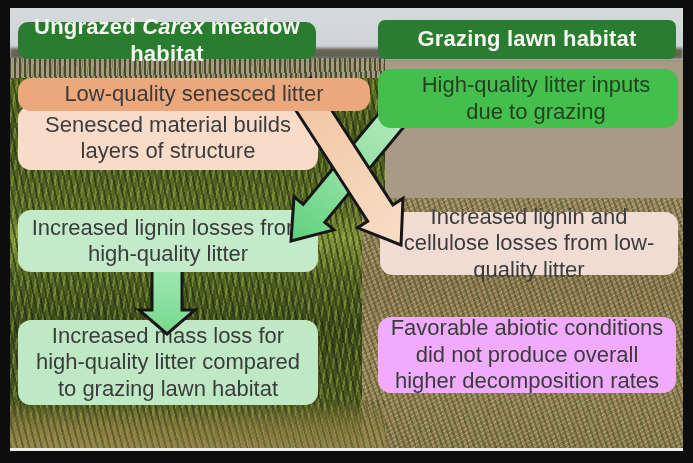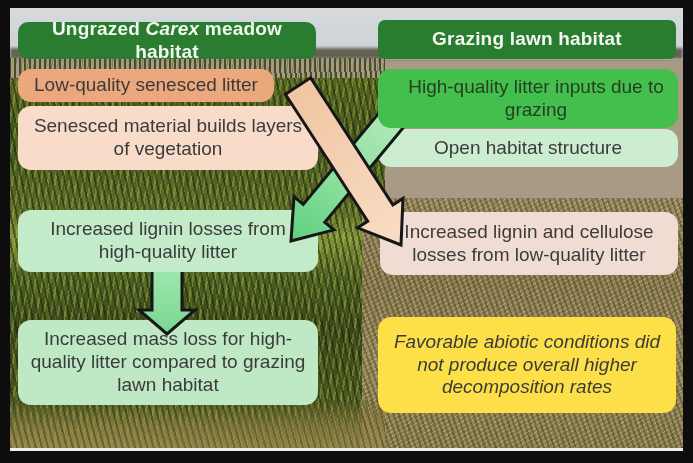--- a/index.html
+++ b/index.html
@@ -32,34 +32,34 @@
   .dry-right:after{content:"";position:absolute;inset:0;
     background:repeating-linear-gradient(70deg,rgba(55,45,18,.38) 0 2px,rgba(55,45,18,0) 2px 5px),
                repeating-linear-gradient(152deg,rgba(238,228,178,.3) 0 1px,rgba(238,228,178,0) 1px 4px),
                repeating-linear-gradient(95deg,rgba(90,110,40,.28) 0 2px,rgba(90,110,40,0) 2px 11px);}
   .dry-bottom-left{left:0;top:392px;width:375px;height:48px;
     background:linear-gradient(180deg,rgba(145,128,66,0) 0%,rgba(150,132,70,.7) 55%,rgba(158,140,80,.85) 100%);}
   .dry-bottom-left:after{content:"";position:absolute;inset:0;
     background:repeating-linear-gradient(75deg,rgba(50,60,20,.4) 0 2px,rgba(50,60,20,0) 2px 6px);}
   
   .box{position:absolute;box-sizing:border-box;display:flex;align-items:center;justify-content:center;
-       text-align:center;border-radius:13px;font-size:19px;font-weight:500;line-height:1.2;
+       text-align:center;border-radius:13px;font-size:22px;font-weight:500;line-height:1.2;
        color:#3b3b3b;padding:2px 9px;}
   .hdr{border-radius:10px;color:#f4f6f0;font-weight:700;letter-spacing:.2px;}
   .z1{z-index:1}.z3{z-index:3}.z5{z-index:5}
   .hdr-left  {left:18px; top:22px; width:298px;height:37px;background:#2a7c30;}
   .hdr-right {left:378px;top:20px; width:298px;height:39px;background:#2a7c30;border-radius:7px;}
-  .b-salmon  {left:18px; top:69px; width:256px;height:33px;background:#eba87c;}
+  .b-salmon  {left:18px; top:78px; width:352px;height:33px;background:#eba87c;}
   .b-pinkL   {left:18px; top:106px;width:300px;height:64px;background:#f8dcc9;}
   .b-bright  {left:378px;top:69px; width:300px;height:59px;background:#44bf4e;color:#23401f;padding-left:25px;}
   .b-open    {left:378px;top:129px;width:300px;height:38px;background:#cdedd0;}
   .b-mid     {left:18px; top:210px;width:300px;height:62px;background:#c3ebc9;}
   .b-pinkR   {left:380px;top:212px;width:298px;height:63px;background:#f1dcd3;}
   .b-bottom  {left:18px; top:320px;width:300px;height:85px;background:#bfe9c5;}
-  .b-yellow  {left:378px;top:317px;width:298px;height:96px;background:#fde047;font-style:italic;}
+  .b-yellow  {left:378px;top:317px;width:298px;height:76px;background:#f0abfc;}
   .it{font-style:italic;}
   
   svg.arrows{position:absolute;left:0;top:0;width:693px;height:463px;pointer-events:none;}
   .svgA{z-index:2}.svgB{z-index:4}
 </style>
 </head>
 <body>
 
 <div class="canvas">
 
@@ -75,24 +75,21 @@
   </div>
 
   <div class="box hdr hdr-left z1">
     <span><span>Ungrazed </span><span class="it">Carex</span><span> meadow habitat</span></span>
   </div>
   <div class="box hdr hdr-right z1">
     <span>Grazing lawn habitat</span>
   </div>
 
   <div class="box b-pinkL z1">
-    <span>Senesced material builds layers of vegetation</span>
-  </div>
-  <div class="box b-open z1">
-    <span>Open habitat structure</span>
+    <span>Senesced material builds layers of structure</span>
   </div>
   <div class="box b-pinkR z1">
     <span>Increased lignin and cellulose losses from low-quality litter</span>
   </div>
   <div class="box b-bottom z1">
     <span>Increased mass loss for high-quality litter compared to grazing lawn habitat</span>
   </div>
   <div class="box b-yellow z1">
     <span>Favorable abiotic conditions did not produce overall higher decomposition rates</span>
   </div>

